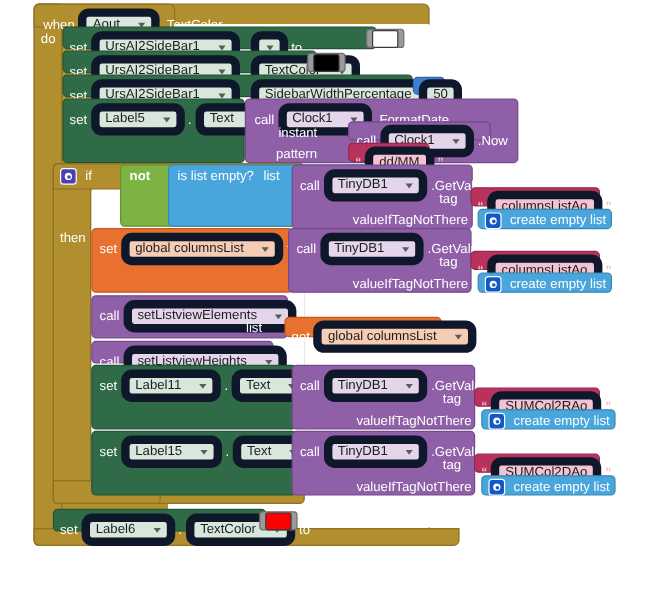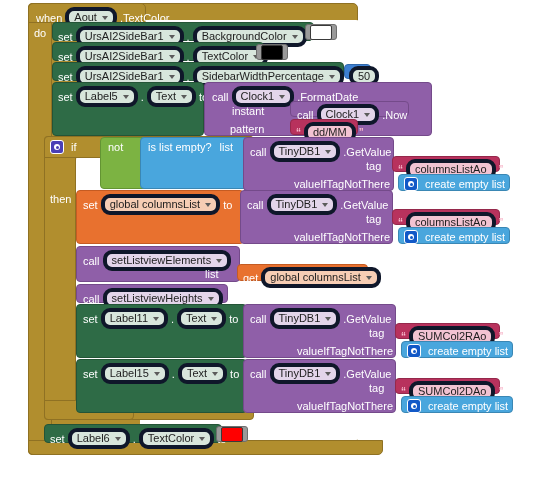--- a/index.html
+++ b/index.html
@@ -24,23 +24,23 @@
   .c-ctrl{background:#b18e2e;border:1px solid #8f7123;}
   .c-call{background:#8f5fa8;border:1px solid #744a8a;}
   .c-logic{background:#7cb342;border:1px solid #639433;}
   .c-list{background:#49a6dd;border:1px solid #3a87b4;}
   .c-text{background:#b8325d;border:1px solid #95284b;}
   .c-var{background:#e8712f;border:1px solid #c45b22;}
   .c-math{background:#3d7fd1;border:1px solid #3068ab;}
 
   
   .field{
-    display:inline-flex;align-items:center;gap:4px;
+    display:inline-flex;align-items:center;gap:14px;
     background:#d8e6dc;color:#1d1d1d;
-    border:4px solid #0f172a;border-radius:9px;
+    border:7px solid #0f172a;border-radius:9px;
     padding:0 5px;height:13px;line-height:13px;
     font-size:11px;white-space:nowrap;vertical-align:middle;
   }
   .field.on-call{background:#e3d5ea;}
   .field.on-var{background:#f6cdb4;}
   .field.on-text{background:#f2c3d2;align-items:center;}
   .caret{
     width:0;height:0;border-left:3px solid transparent;border-right:3px solid transparent;
     border-top:4px solid #5b5b5b;display:inline-block;margin-left:1px;
   }
@@ -101,21 +101,20 @@
 
   <div class="blk c-set" style="left:52px;top:22px;width:262px;height:19px;"></div>
   <div class="row" style="left:58px;top:26px;">
     <span class="kw">set</span>
     <span class="field">
       <span>UrsAI2SideBar1</span>
         <span class="caret"></span>
     </span>
     <span class="kw">.</span>
     <span class="field">
-      <span>BackgroundColor</span>
         <span class="caret"></span>
     </span>
     <span class="kw">to</span>
   </div>
   <div class="swatch" style="left:305px;top:24px;width:32px;height:16px;">
     <span class="chip" style="background:#ffffff;"></span>
   </div>
 
   <div class="blk c-set" style="left:52px;top:42px;width:212px;height:19px;"></div>
   <div class="row" style="left:58px;top:46px;">
@@ -214,21 +213,21 @@
     <span class="gear">
         <i></i>
       </span>
     <span class="kw" style="margin-left:4px;">if</span>
   </div>
   <div class="row" style="left:50px;top:193px;">
     <span class="kw">then</span>
   </div>
 
   <div class="blk c-logic" style="left:100px;top:137px;width:206px;height:52px;"></div>
-  <div class="row" style="left:108px;top:141px;">
+  <div class="row" style="left:108px;top:141px;font-weight:bold;">
     <span class="kw">not</span>
   </div>
 
   <div class="blk c-list" style="left:140px;top:137px;width:166px;height:52px;"></div>
   <div class="row" style="left:148px;top:141px;">
     <span class="kw">is list empty?</span>
     <span class="kw" style="margin-left:5px;">list</span>
   </div>
 
   <div class="blk c-call" style="left:243px;top:137px;width:151px;height:54px;"></div>

